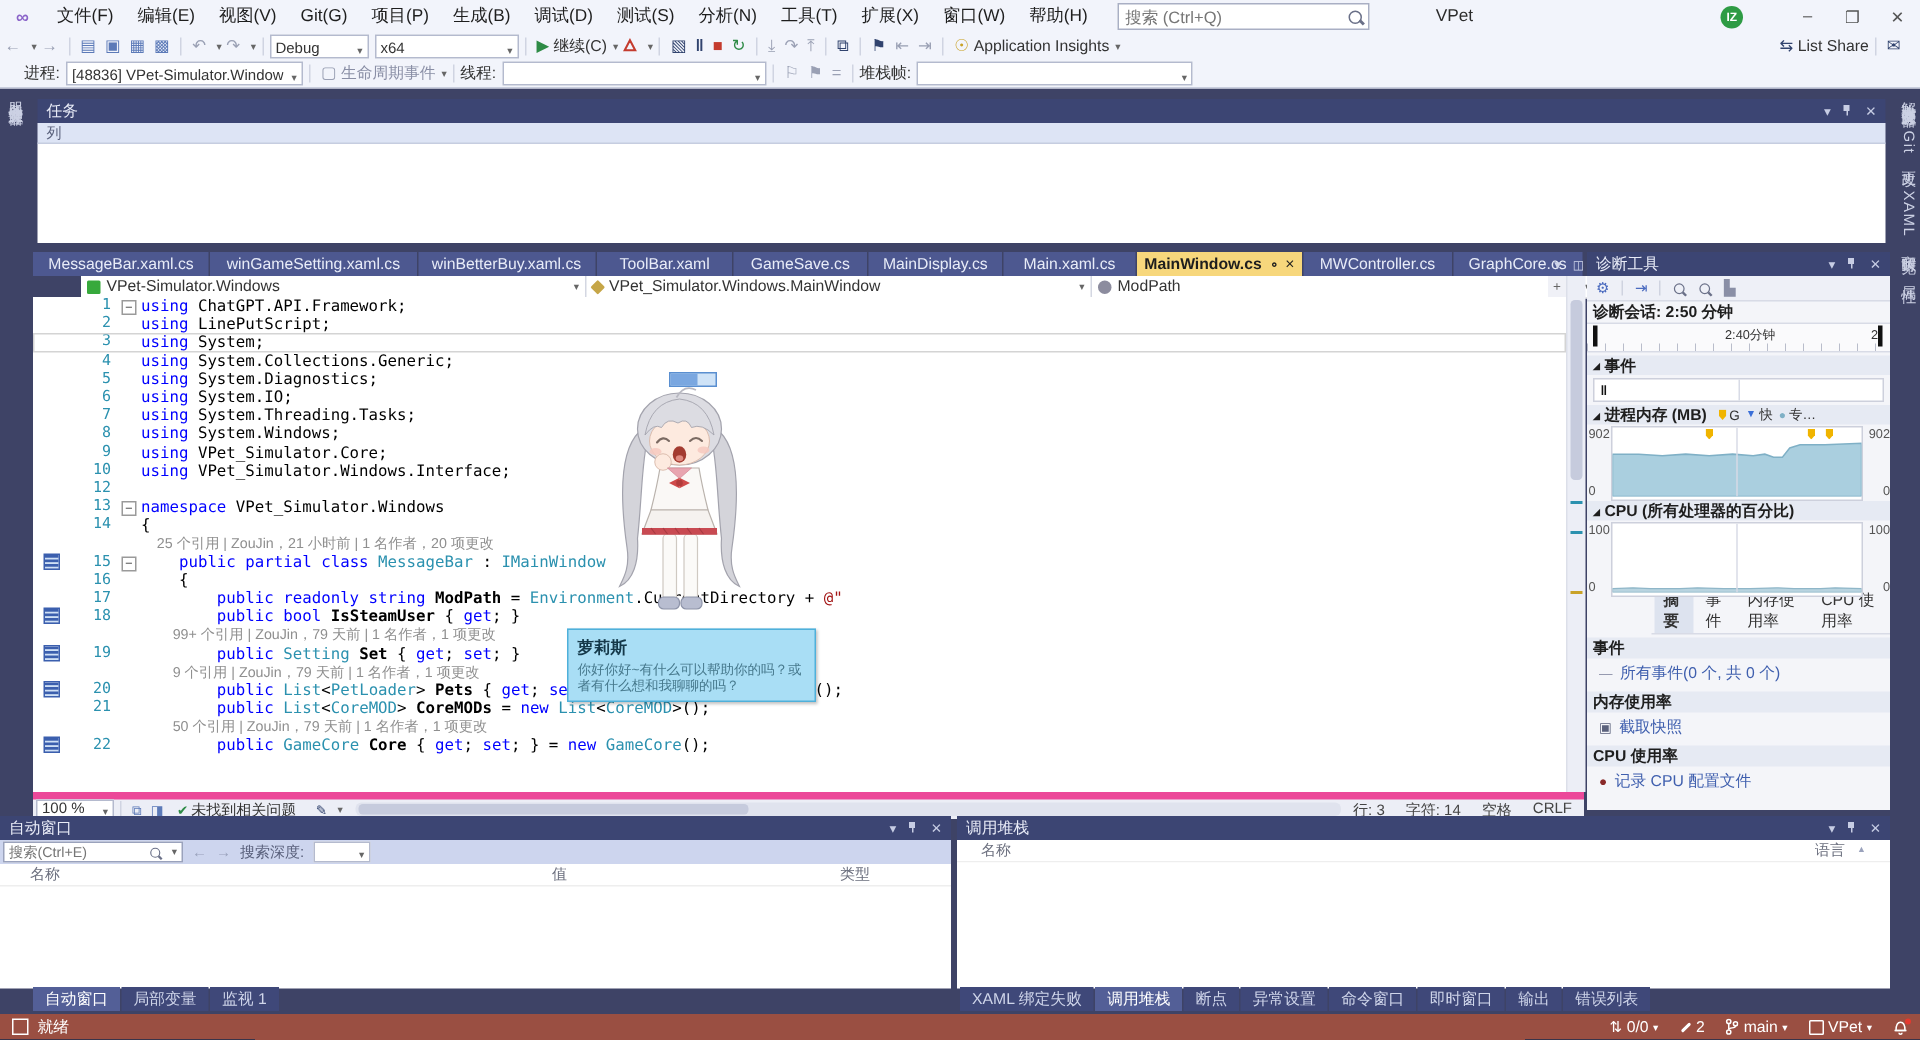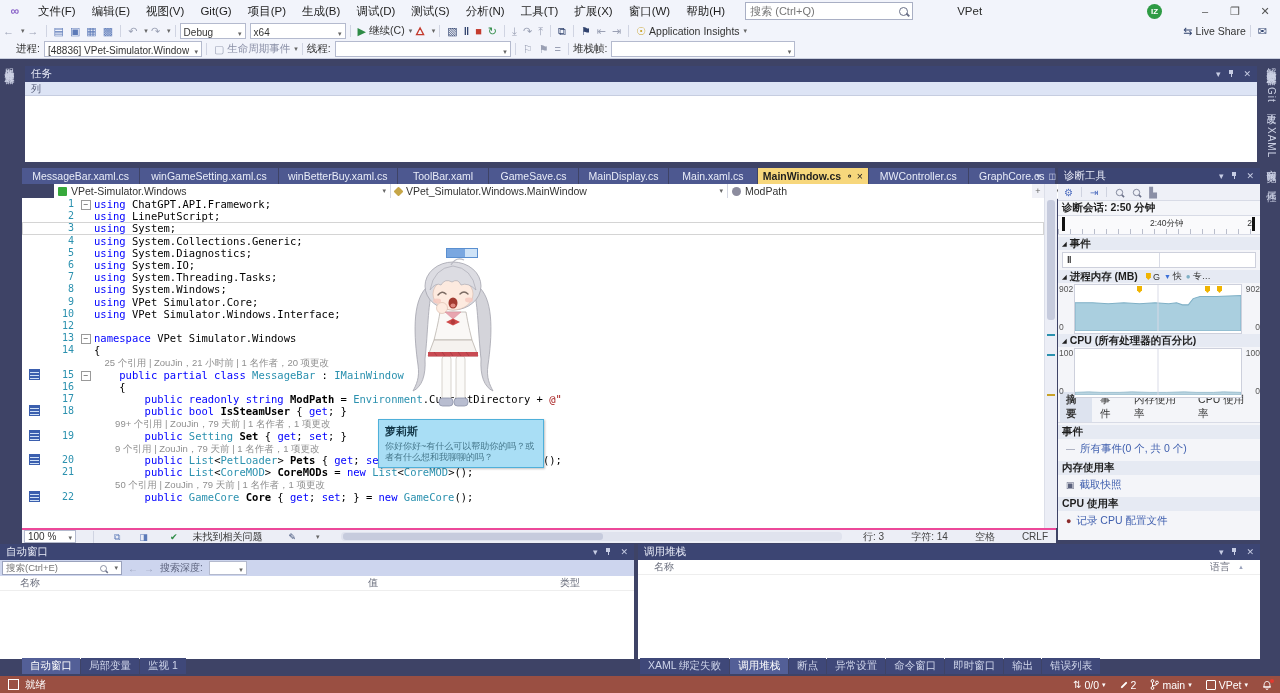--- a/index.html
+++ b/index.html
@@ -51,21 +51,21 @@
   .cg{width:24px;text-align:center;color:#4b6bbf;font-size:8px;flex:none;}
   .cn{width:28px;text-align:right;padding-right:6px;color:#2b91af;flex:none;font-size:10px;}
   .cf{width:14px;flex:none;position:relative;}
   .foldbox{position:absolute;left:1px;top:2px;width:8px;height:8px;border:1px solid #9a9a9a;background:#fff;
     font-size:8px;line-height:7px;text-align:center;color:#555;}
   .cc{flex:1;overflow:hidden;}
   .sg-k{color:#0000ff;} .sg-t{color:#2b91af;} .sg-n{color:#000;} .sg-s{color:#a31515;}
   .sg-m{color:#000;font-weight:bold;}
   .sg-c{color:#8f8f8f;font-size:9.5px;font-family:"Liberation Sans",sans-serif;}
   
-  .efoot{display:flex;align-items:center;background:#eceef6;border-top:2px solid #ec4899;font-size:10px;color:#444;gap:13px;}
+  .efoot{display:flex;align-items:center;background:#eceef6;border-top:5px solid #ec4899;font-size:10px;color:#444;}
   
   .sechdr{background:#e6eaf3;font-size:10.5px;font-weight:bold;display:flex;align-items:center;padding:0 4px;color:#1e1e1e;}
   .dlink{color:#3f5fae;font-size:10.5px;}
   .dtab{padding:1px 6px;font-size:10.5px;color:#333;}
   .dtab.active{background:#dde3ef;font-weight:bold;}
   .axlab{font-size:8.5px;color:#555;position:absolute;}
   
   .colhdr{color:#6b6f7e;font-size:10px;background:#fff;display:flex;align-items:center;}
   .btab{height:16px;display:flex;align-items:center;padding:0 8px;font-size:10.5px;
     background:#3f4879;color:#cfd5ea;margin-right:1px;white-space:nowrap;}
@@ -161,21 +161,21 @@
     <div class="tbsep"></div>
     <span class="tbi dark">⚑</span>
     <span class="tbi gray">⇤</span>
     <span class="tbi gray">⇥</span>
     <div class="tbsep"></div>
     <span class="tbi" style="color:#c9a227;">☉</span>
     <span style="font-size:10.5px;color:#333;">Application Insights</span>
     <span class="dda">▾</span>
     <div style="margin-left:auto;display:flex;align-items:center;margin-right:10px;">
       <span class="tbi dark">⇆</span>
-      <span style="font-size:10.5px;color:#333;">Live Share</span>
+      <span style="font-size:10.5px;color:#333;">List Share</span>
       <div class="tbsep"></div>
       <span class="tbi dark">✉</span>
     </div>
   </div>
 
   <div class="abs toolbar toolbar2">
     <span style="margin-left:16px;font-size:10.5px;color:#333;">进程:</span>
     <div class="combo" style="width:150px;margin-left:4px;">
       <span style="overflow:hidden;white-space:nowrap;">[48836] VPet-Simulator.Window</span>
         <span class="dda">▾</span>
@@ -462,21 +462,21 @@
       <span class="axlab" style="left:1px;bottom:0;">0</span>
       <span class="axlab" style="right:0;top:0;">100</span>
       <span class="axlab" style="right:0;bottom:0;">0</span>
       <div style="position:absolute;left:16px;top:0;width:166px;height:48px;background:#fff;border:1px solid #cdd0dc;">
         <svg width="166" height="46" viewBox="0 0 170 44" preserveAspectRatio="none" style="display:block;">
           <polygon fill="#b9d4e0" stroke="#8fb6c8" stroke-width="0.8" points="0,41.5 14,41 26,41.5 46,41.5 58,41 76,41.5 94,41.5 112,41 124,41.5 142,41.5 152,41 170,41.5 170,44 0,44"></polygon>
           <line x1="85" y1="0" x2="85" y2="44" stroke="#d8dbe6"></line>
         </svg>
       </div>
     </div>
-    <div id="diag-tabs" style="display:flex;gap:2px;margin-top:10px;padding:0 2px;border-bottom:1px solid #d8dbe6;height:16px;align-items:flex-end;">
+    <div id="diag-tabs" style="display:flex;gap:2px;margin-top:10px;padding:0 2px;border-bottom:1px solid #d8dbe6;height:16px;align-items:flex-end;margin-left:43px;">
         <div class="dtab active">摘要</div>
         <div class="dtab">事件</div>
         <div class="dtab">内存使用率</div>
         <div class="dtab">CPU 使用率</div>
       </div>
     <div id="diag-summary">
         <div class="sechdr" style="height: 14px; margin-top: 2px;">事件</div>
         <div style="display: flex; align-items: center; gap: 5px; padding: 3px 8px;">
           <span style="color: rgb(138, 143, 166); font-size: 9px;">—</span>
           <span class="dlink">所有事件(0 个, 共 0 个)</span>

